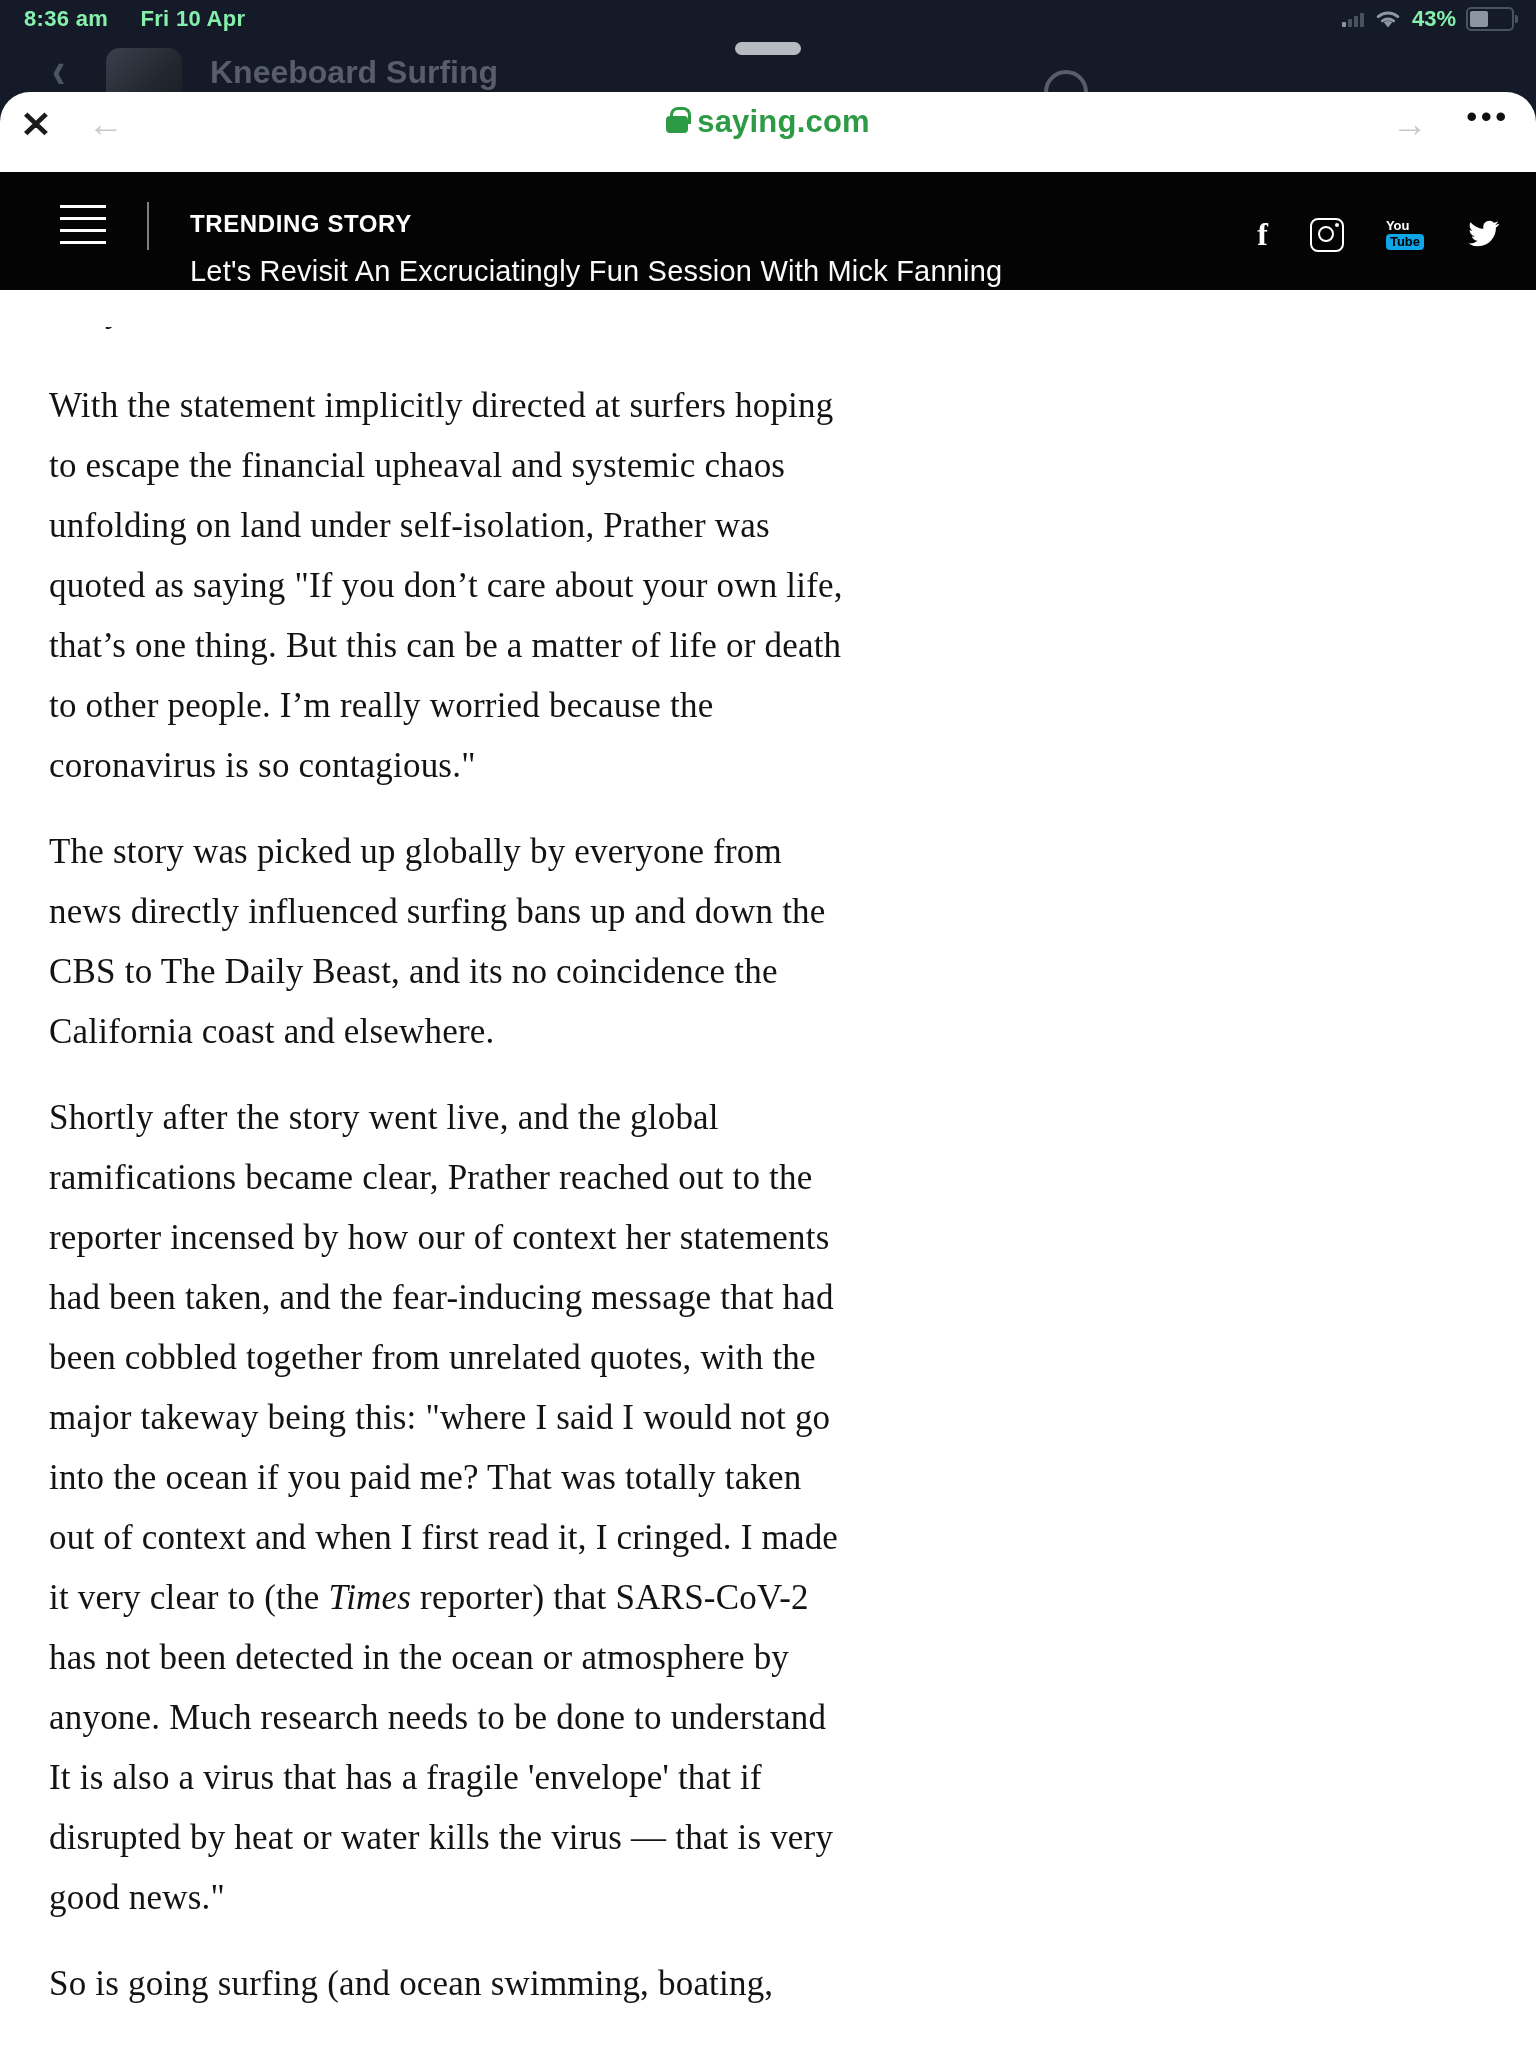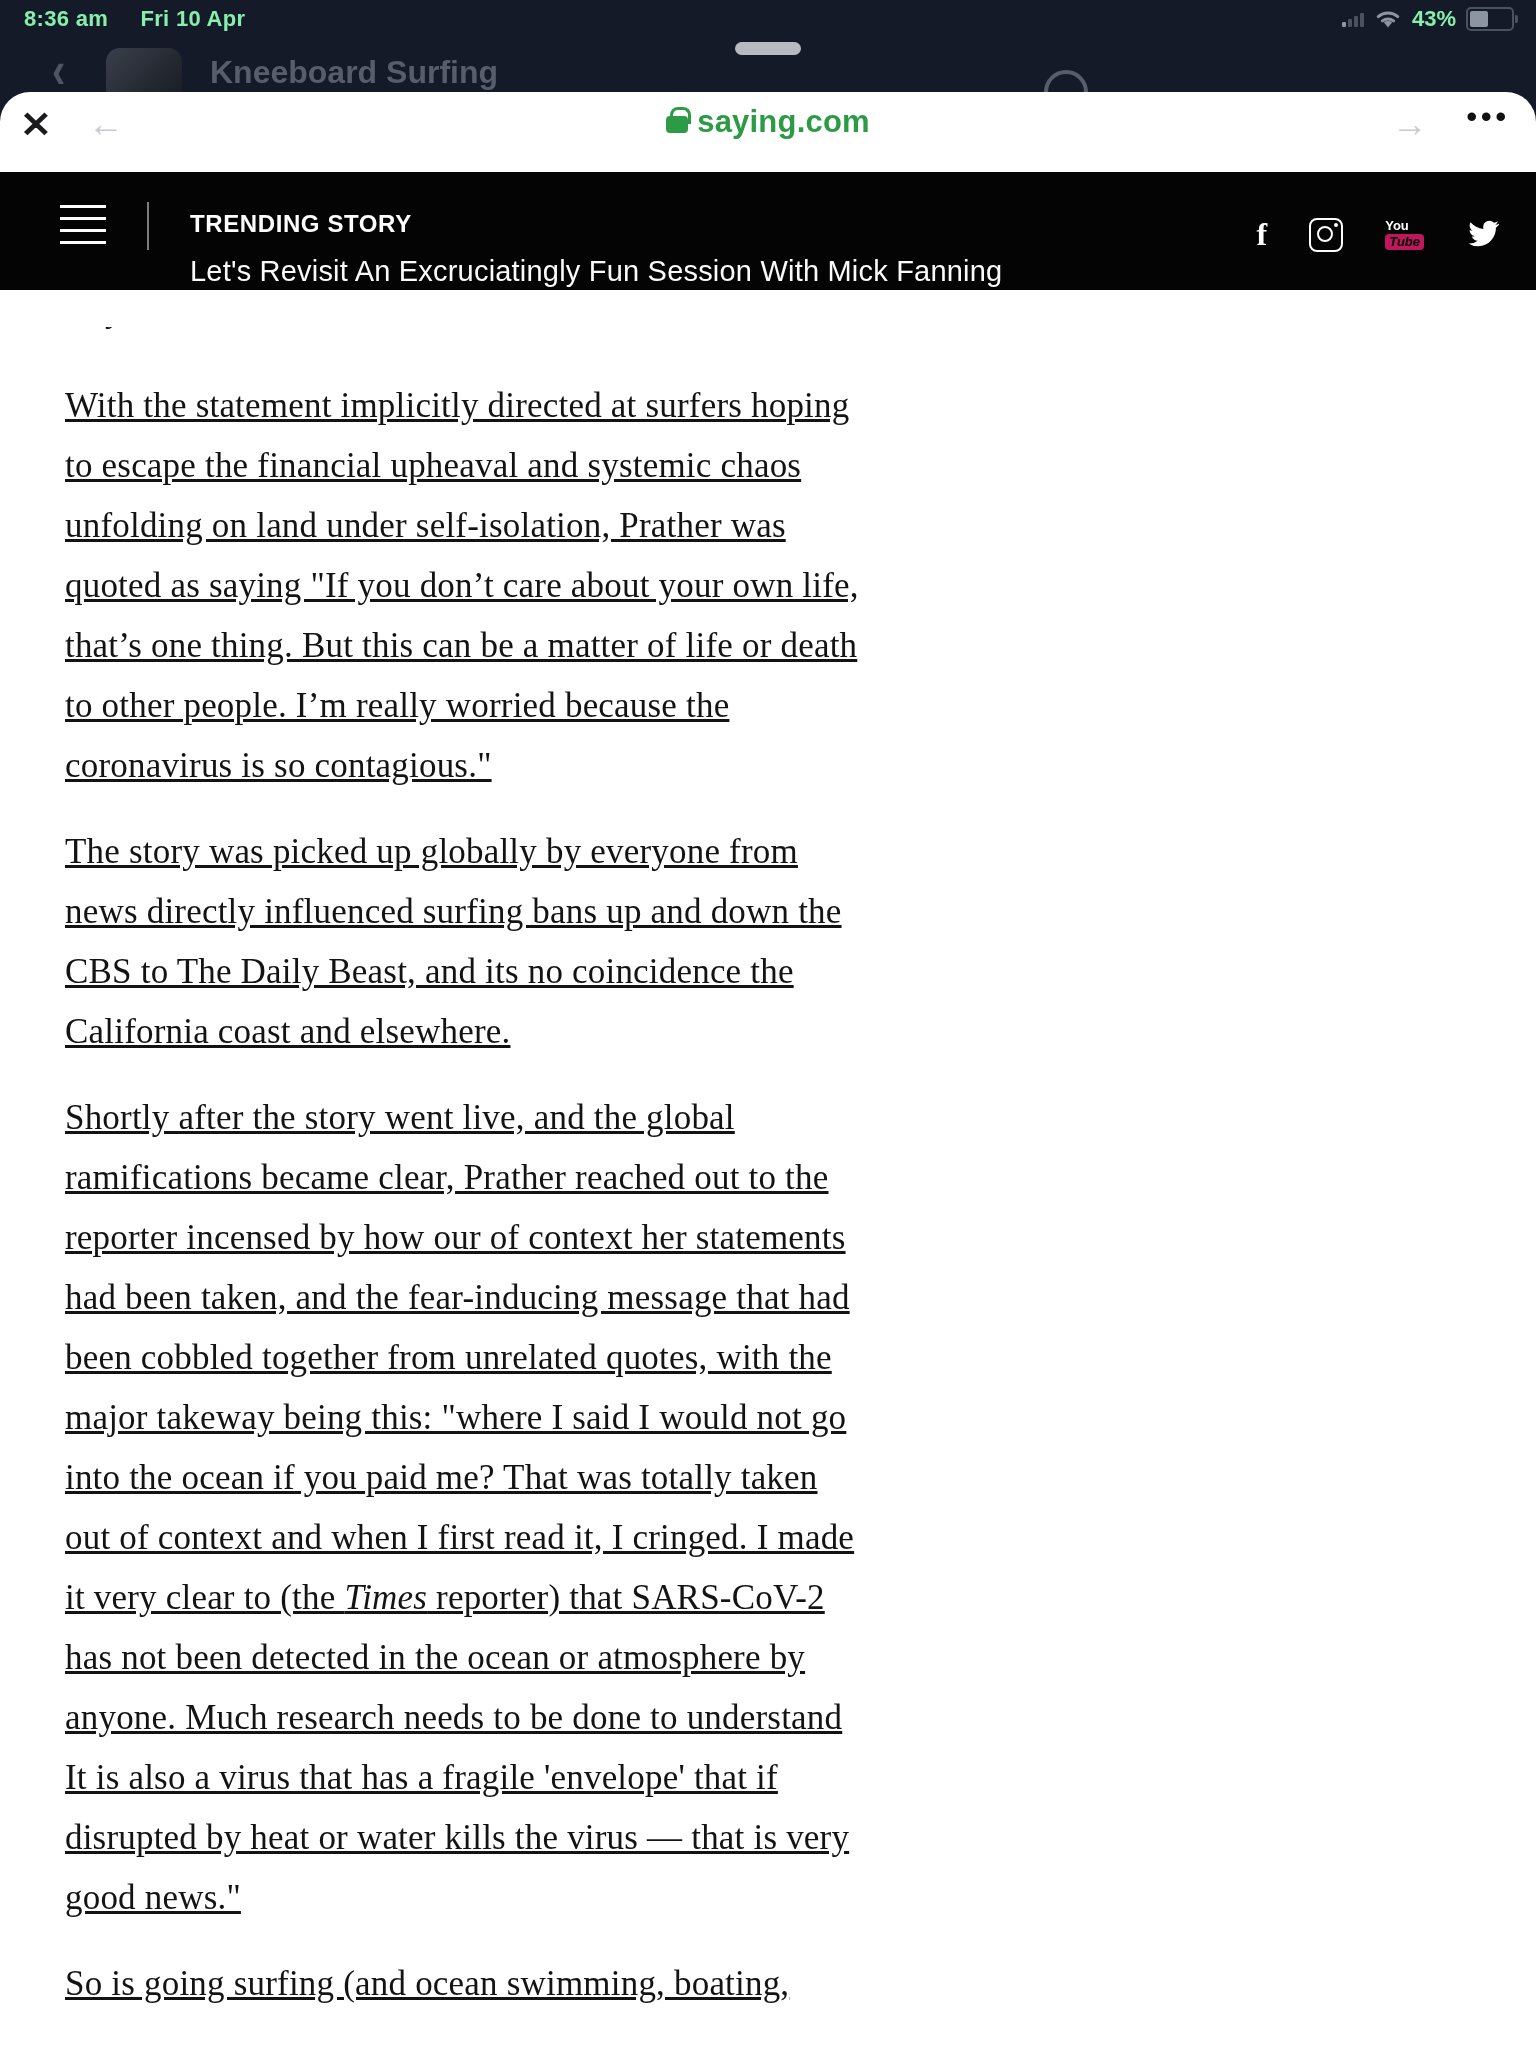--- a/index.html
+++ b/index.html
@@ -47,30 +47,30 @@
   .hh-divider{position:absolute;left:147px;top:30px;width:2px;height:48px;background:#7e7e7e;}
   .kicker{position:absolute;left:190px;top:38px;font-size:24px;font-weight:700;letter-spacing:.6px;}
   .headline{position:absolute;left:190px;top:83px;font-size:29px;font-weight:400;color:#fbfbfb;letter-spacing:.2px;}
   .social{position:absolute;right:36px;top:44px;display:flex;align-items:center;gap:42px;}
   .soc-fb{font-size:32px;font-weight:700;color:#fff;font-family:"Liberation Serif",serif;}
   .soc-ig{width:30px;height:30px;border:2.5px solid #fff;border-radius:8px;position:relative;}
   .soc-ig:before{content:"";position:absolute;left:6px;top:6px;width:12px;height:12px;border:2.5px solid #fff;border-radius:50%;}
   .soc-ig:after{content:"";position:absolute;right:3px;top:3px;width:4px;height:4px;background:#fff;border-radius:50%;}
   .soc-yt{line-height:1;}
   .soc-yt .yt-you{font-size:13px;font-weight:700;color:#fff;}
-  .soc-yt .yt-tube{margin-top:2px;background:#be185d;color:#000;font-size:13px;font-weight:700;border-radius:4px;padding:1px 4px 2px;font-style:italic;}
+  .soc-yt .yt-tube{margin-top:2px;background:#0ea5e9;color:#000;font-size:13px;font-weight:700;border-radius:4px;padding:1px 4px 2px;}
   .soc-tw svg{display:block;}
 
   
   .article{position:absolute;top:235px;left:49px;right:0;bottom:0;overflow:hidden;color:#131313;
            font-family:"Liberation Serif",serif;font-size:35px;letter-spacing:.2px;}
   .cut-glyph{position:absolute;top:0px;left:56px;width:46px;height:21px;overflow:hidden;}
   .cut-glyph span{display:block;margin-top:-37px;font-size:35px;}
   .paras{position:absolute;top:49px;left:0;right:0;}
-  .article-paragraph{margin:0 0 26px 16px;text-decoration:underline;}
+  .article-paragraph{margin:0 0 26px 0;}
   .article-line{height:60px;line-height:60px;white-space:nowrap;}
   .article-line .italic{font-style:italic;}
 </style>
 </head>
 <body>
 
 <div class="screen">
 
   <div class="statusbar">
     <div class="sb-left">

